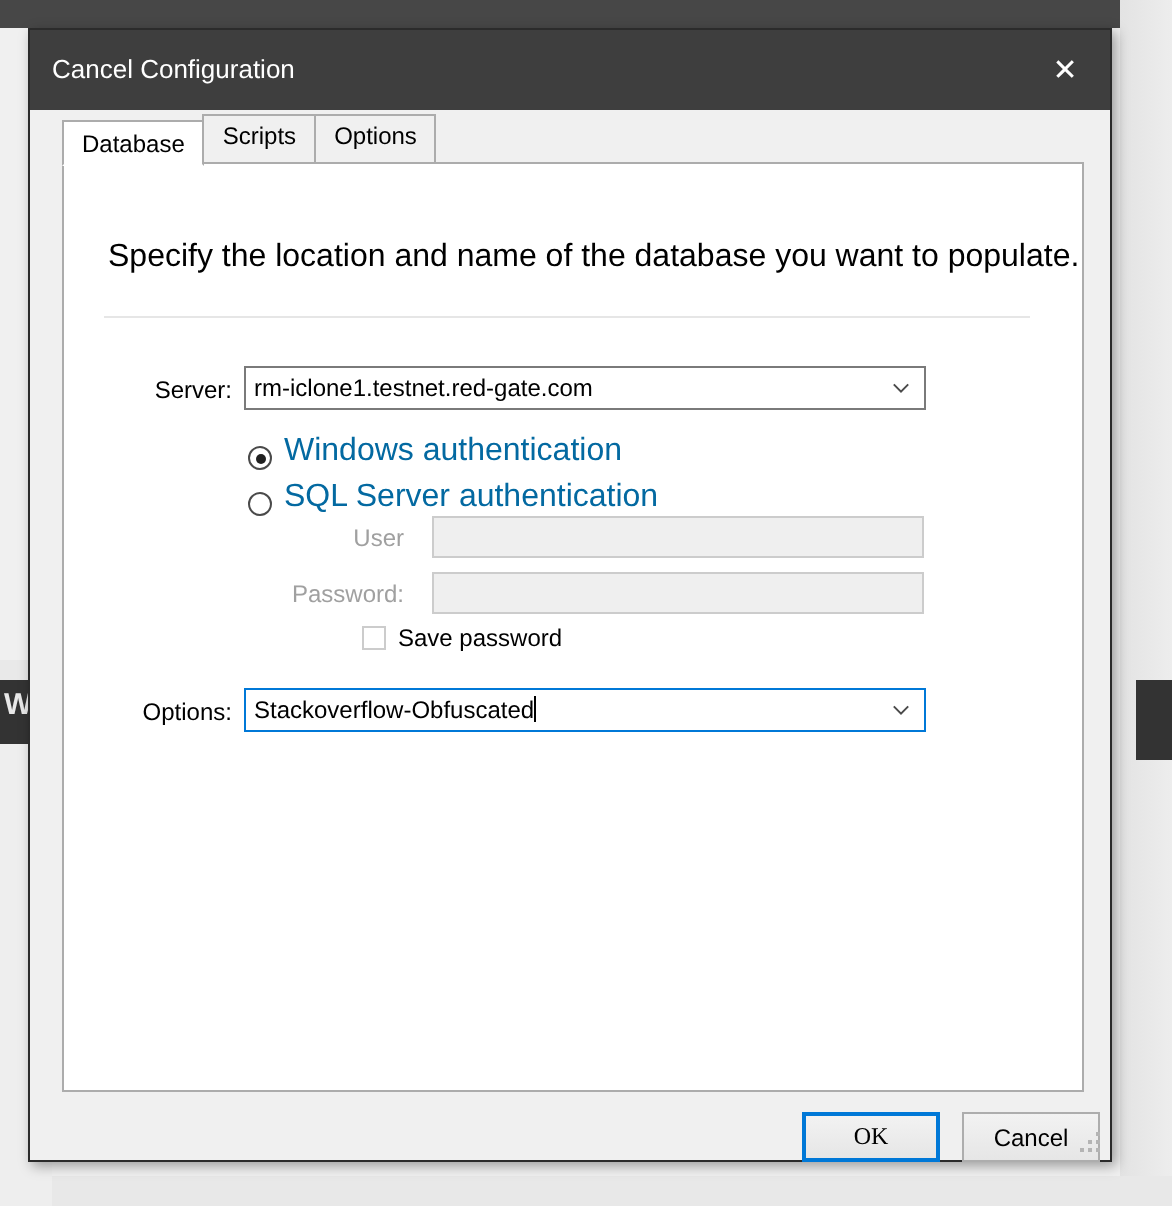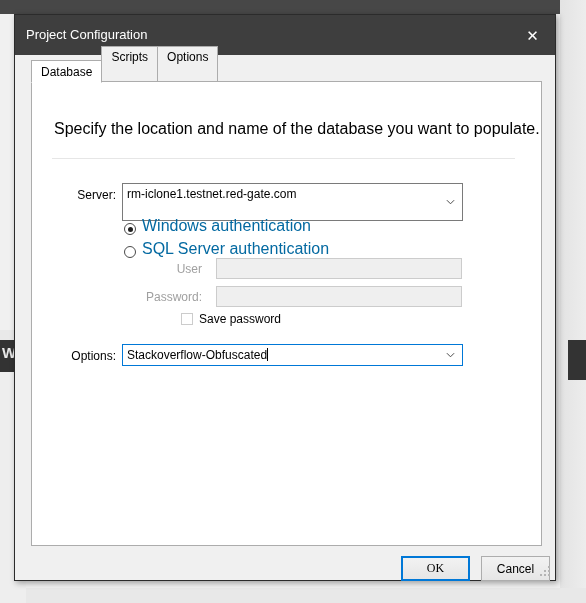--- a/index.html
+++ b/index.html
@@ -133,21 +133,21 @@
   .tabstrip {
     position: absolute;
     left: 16px;
     top: 45px;
     height: 22px;
     font-size: 12px;
     display: flex;
     align-items: flex-end;
   }
   .tab {
-    height: 36px;
+    height: 25px;
     line-height: 21px;
     padding: 0 9px;
     border: 1px solid #acacac;
     border-bottom: none;
     background: #f0f0f0;
     color: #000000;
     margin-right: -1px;
     box-sizing: border-box;
     cursor: default;
     position: relative;
@@ -342,21 +342,21 @@
   <div class="bg-left-strip"></div>
   <div class="bg-left-window">
     <span class="glyph">W</span>
   </div>
   <div class="bg-left-strip2"></div>
   <div class="bg-right-window"></div>
 
   <div class="dialog">
 
     <div class="titlebar">
-      <div class="title">Project Configuration</div>
+      <div class="title">Cancel Configuration</div>
       <div class="close-btn">✕</div>
     </div>
 
     <div class="tabstrip">
       <div class="tab active">
         <span>Database</span>
       </div>
       <div class="tab">
         <span>Scripts</span>
       </div>
@@ -364,21 +364,21 @@
         <span>Options</span>
       </div>
     </div>
 
     <div class="panel">
 
       <div class="desc">Specify the location and name of the database you want to populate.</div>
       <div class="separator"></div>
 
       <div class="lbl" style="left:24px; top:106px; width:60px;">Server:</div>
-      <div class="combo" style="left:90px; top:101px; width:341px; height:38px;">
+      <div class="combo" style="left:90px; top:101px; width:341px; height:22px;">
         <span>rm-iclone1.testnet.red-gate.com</span>
         <svg class="chev" viewBox="0 0 10 10">
           <path d="M1 3 L5 7 L9 3" stroke="#4a4a4a" stroke-width="1.1" fill="none"></path>
         </svg>
       </div>
 
       <div class="radio-row" style="left:92px; top:135px;">
         <span class="radio-mark checked"></span>
         <span>Windows authentication</span>
       </div>

